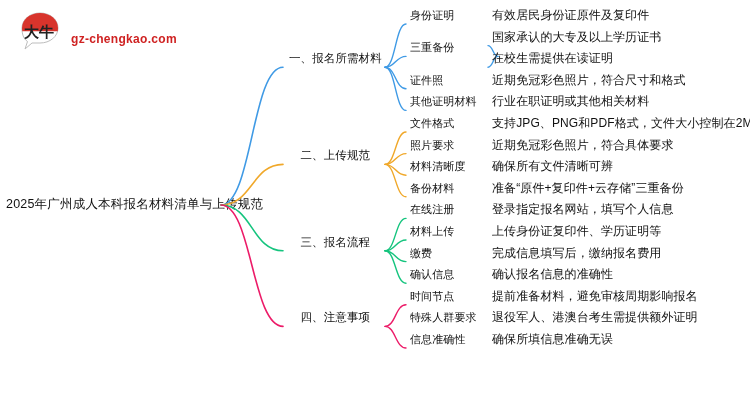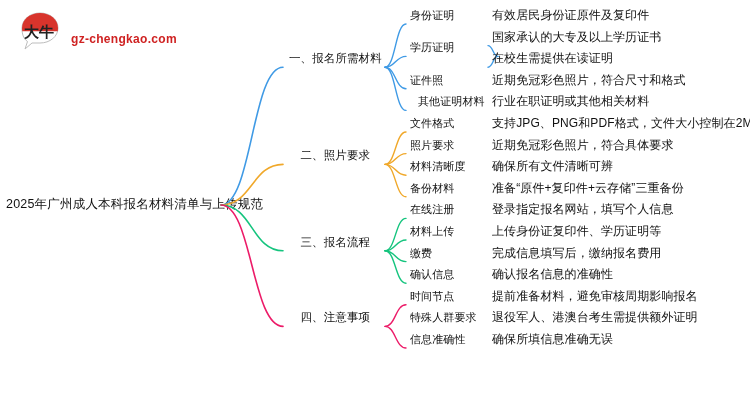--- a/index.html
+++ b/index.html
@@ -153,35 +153,35 @@
       <path d="M385 326.4 L406 326.4" stroke="326.40000000000003" stroke-width="1.4" fill="none"></path>
       <path d="M385 326.4 C395.5 326.4 395.5 348 406 348" stroke="#ec1b68" stroke-width="1.4" fill="none" stroke-linecap="round"></path>
       <path d="M221 205 C252 205 252 326.4 283 326.4" stroke="#ec1b68" stroke-width="1.6" fill="none" stroke-linecap="round"></path>
     </svg>
 
   <div id="labels-layer">
       <div class="node-label node-l3" style="left: 492px; top: 9px;">有效居民身份证原件及复印件</div>
       <div class="node-label node-l2" style="left: 410px; top: 9px;">身份证明</div>
       <div class="node-label node-l3" style="left: 492px; top: 30.6px;">国家承认的大专及以上学历证书</div>
       <div class="node-label node-l3" style="left: 492px; top: 52.2px;">在校生需提供在读证明</div>
-      <div class="node-label node-l2" style="left: 410px; top: 41.4px;">学历证明</div>
+      <div class="node-label node-l2" style="left: 410px; top: 41.4px;">三重备份</div>
       <div class="node-label node-l3" style="left: 492px; top: 73.8px;">近期免冠彩色照片，符合尺寸和格式</div>
       <div class="node-label node-l2" style="left: 410px; top: 73.8px;">证件照</div>
       <div class="node-label node-l3" style="left: 492px; top: 95.4px;">行业在职证明或其他相关材料</div>
-      <div class="node-label node-l2" style="left: 410px; top: 95.4px; margin-left: 8px;">其他证明材料</div>
+      <div class="node-label node-l2" style="left: 410px; top: 95.4px;">其他证明材料</div>
       <div class="node-label node-l1" style="left: 289px; top: 52.2px;">一、报名所需材料</div>
       <div class="node-label node-l3" style="left: 492px; top: 117px;">支持JPG、PNG和PDF格式，文件大小控制在2MB以内</div>
       <div class="node-label node-l2" style="left: 410px; top: 117px;">文件格式</div>
       <div class="node-label node-l3" style="left: 492px; top: 138.6px;">近期免冠彩色照片，符合具体要求</div>
       <div class="node-label node-l2" style="left: 410px; top: 138.6px;">照片要求</div>
       <div class="node-label node-l3" style="left: 492px; top: 160.2px;">确保所有文件清晰可辨</div>
       <div class="node-label node-l2" style="left: 410px; top: 160.2px;">材料清晰度</div>
       <div class="node-label node-l3" style="left: 492px; top: 181.8px;">准备“原件+复印件+云存储”三重备份</div>
       <div class="node-label node-l2" style="left: 410px; top: 181.8px;">备份材料</div>
-      <div class="node-label node-l1" style="left: 300.5px; top: 149.4px;">二、照片要求</div>
+      <div class="node-label node-l1" style="left: 300.5px; top: 149.4px;">二、上传规范</div>
       <div class="node-label node-l3" style="left: 492px; top: 203.4px;">登录指定报名网站，填写个人信息</div>
       <div class="node-label node-l2" style="left: 410px; top: 203.4px;">在线注册</div>
       <div class="node-label node-l3" style="left: 492px; top: 225px;">上传身份证复印件、学历证明等</div>
       <div class="node-label node-l2" style="left: 410px; top: 225px;">材料上传</div>
       <div class="node-label node-l3" style="left: 492px; top: 246.6px;">完成信息填写后，缴纳报名费用</div>
       <div class="node-label node-l2" style="left: 410px; top: 246.6px;">缴费</div>
       <div class="node-label node-l3" style="left: 492px; top: 268.2px;">确认报名信息的准确性</div>
       <div class="node-label node-l2" style="left: 410px; top: 268.2px;">确认信息</div>
       <div class="node-label node-l1" style="left: 300.5px; top: 235.8px;">三、报名流程</div>
       <div class="node-label node-l3" style="left: 492px; top: 289.8px;">提前准备材料，避免审核周期影响报名</div>

